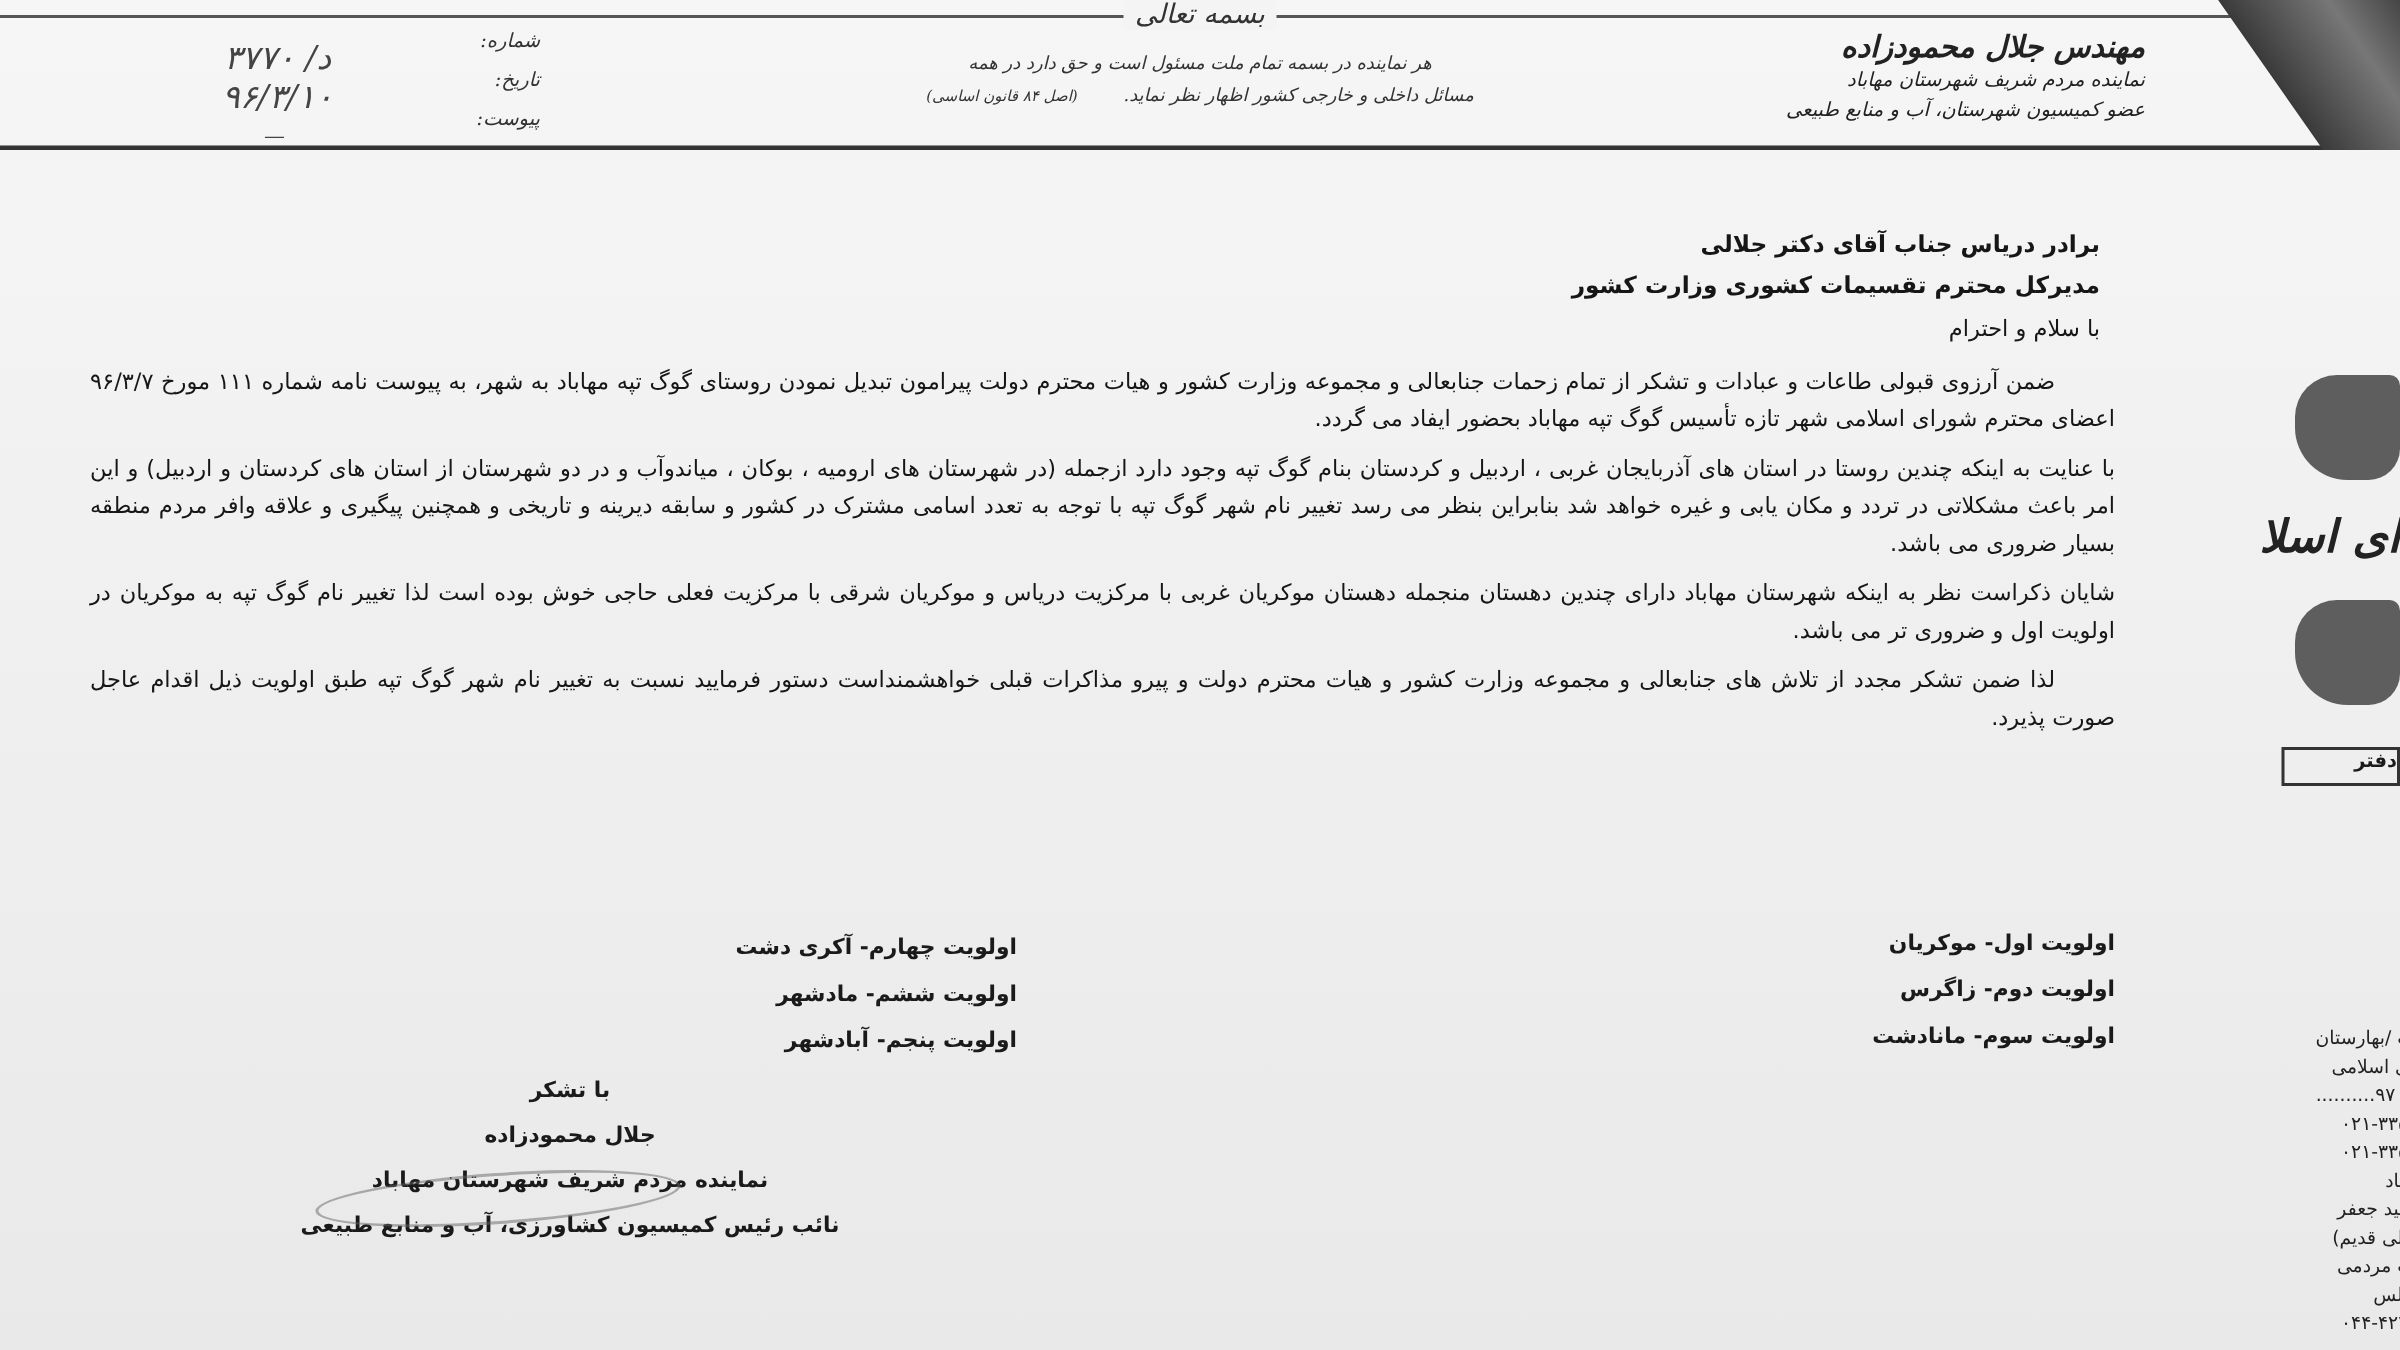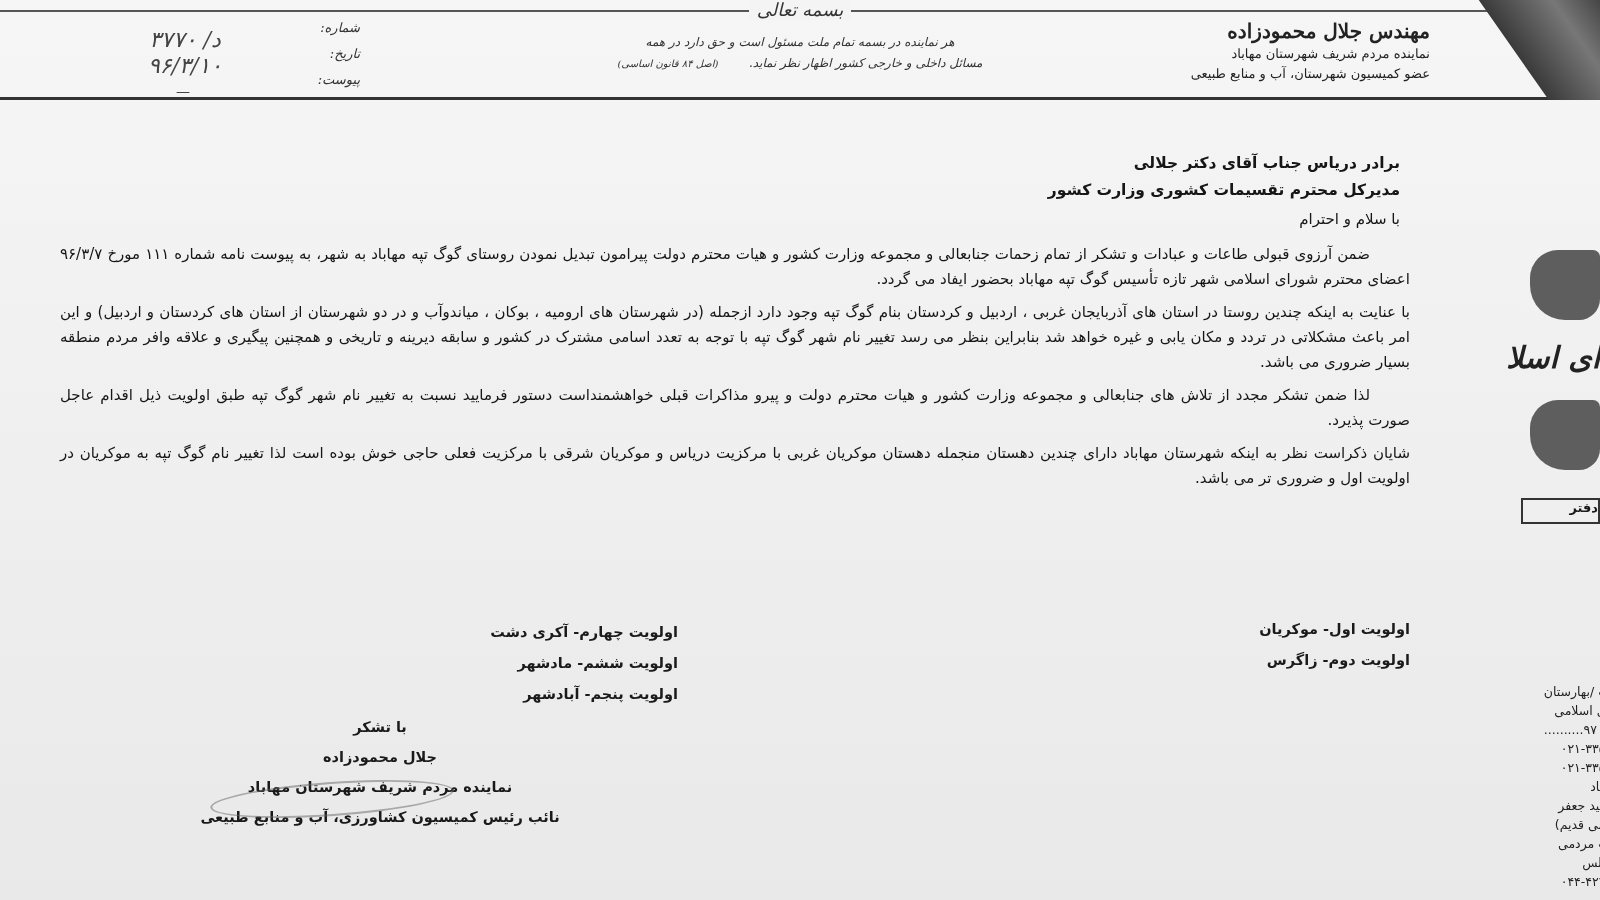--- a/index.html
+++ b/index.html
@@ -11,21 +11,21 @@
   }
   .page {
     position:absolute; left:0; top:0; width:1600px; height:900px;
     background:linear-gradient(180deg,#f6f6f6 0%,#eeeeee 60%,#e9e9e9 100%);
   }
   
   .lh-rule-top { position:absolute; left:0; top:10px; width:1600px; height:2px; background:#555; }
   .lh-rule-bottom { position:absolute; left:0; top:97px; width:1600px; height:3px; background:#333; }
   .lh-right {
     position:absolute; right:170px; top:18px; width:300px; direction:rtl; text-align:right;
-    font-family:"DejaVu Serif", serif; color:#222;
+    font-family:"DejaVu Serif", serif; font-style:italic; color:#222;
   }
   .lh-right .name { font-size:20px; line-height:26px; font-weight:bold; }
   .lh-right .sub { font-size:13px; line-height:20px; }
   .lh-center {
     position:absolute; left:555px; top:0px; width:490px; direction:rtl; text-align:center;
     font-family:"DejaVu Serif", serif; font-style:italic; color:#333;
   }
   .lh-center .emblem { font-size:18px; line-height:20px; background:#f4f4f4; display:inline-block; padding:0 8px; }
   .lh-center .quote { font-size:12px; line-height:21px; margin-top:12px; }
   .lh-center .cite { font-size:10px; }
@@ -125,27 +125,28 @@
       <span class="val" style="font-size:14px">—</span>
     </div>
   </div>
 
   <div class="letter">
     <div class="addr">برادر دریاس جناب آقای دکتر جلالی</div>
     <div class="addr">مدیرکل محترم تقسیمات کشوری وزارت کشور</div>
     <div class="greet">با سلام و احترام</div>
     <div class="para indent">ضمن آرزوی قبولی طاعات و عبادات و تشکر از تمام زحمات جنابعالی و مجموعه وزارت کشور و هیات محترم دولت پیرامون تبدیل نمودن روستای گوگ تپه مهاباد به شهر، به پیوست نامه شماره ۱۱۱ مورخ ۹۶/۳/۷ اعضای محترم شورای اسلامی شهر تازه تأسیس گوگ تپه مهاباد بحضور ایفاد می گردد.</div>
     <div class="para">با عنایت به اینکه چندین روستا در استان های آذربایجان غربی ، اردبیل و کردستان بنام گوگ تپه وجود دارد ازجمله (در شهرستان های ارومیه ، بوکان ، میاندوآب و در دو شهرستان از استان های کردستان و اردبیل) و این امر باعث مشکلاتی در تردد و مکان یابی و غیره خواهد شد بنابراین بنظر می رسد تغییر نام شهر گوگ تپه با توجه به تعدد اسامی مشترک در کشور و سابقه دیرینه و تاریخی و همچنین پیگیری و علاقه وافر مردم منطقه بسیار ضروری می باشد.</div>
+    <div class="para">شایان ذکراست نظر به اینکه شهرستان مهاباد دارای چندین دهستان منجمله دهستان موکریان غربی با مرکزیت دریاس و موکریان شرقی با مرکزیت فعلی حاجی خوش بوده است لذا تغییر نام گوگ تپه به موکریان در اولویت اول و ضروری تر می باشد.</div>
     <div class="para indent">لذا ضمن تشکر مجدد از تلاش های جنابعالی و مجموعه وزارت کشور و هیات محترم دولت و پیرو مذاکرات قبلی خواهشمنداست دستور فرمایید نسبت به تغییر نام شهر گوگ تپه طبق اولویت ذیل اقدام عاجل صورت پذیرد.</div>
-    <div class="para">شایان ذکراست نظر به اینکه شهرستان مهاباد دارای چندین دهستان منجمله دهستان موکریان غربی با مرکزیت دریاس و موکریان شرقی با مرکزیت فعلی حاجی خوش بوده است لذا تغییر نام گوگ تپه به موکریان در اولویت اول و ضروری تر می باشد.</div>
   </div>
 
   <div class="prio prio-right">
     <div>اولویت اول- موکریان</div>
     <div>اولویت دوم- زاگرس</div>
+    <div>اولویت سوم- مانادشت</div>
   </div>
 
   <div class="prio prio-left">
     <div>اولویت چهارم- آکری دشت</div>
     <div>اولویت ششم- مادشهر</div>
     <div>اولویت پنجم- آبادشهر</div>
   </div>
 
   <div class="sig">
     <div>با تشکر</div>

